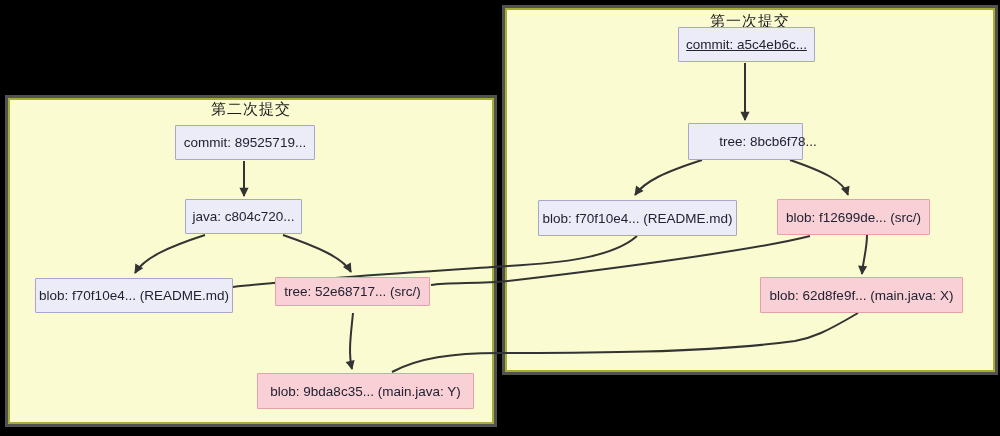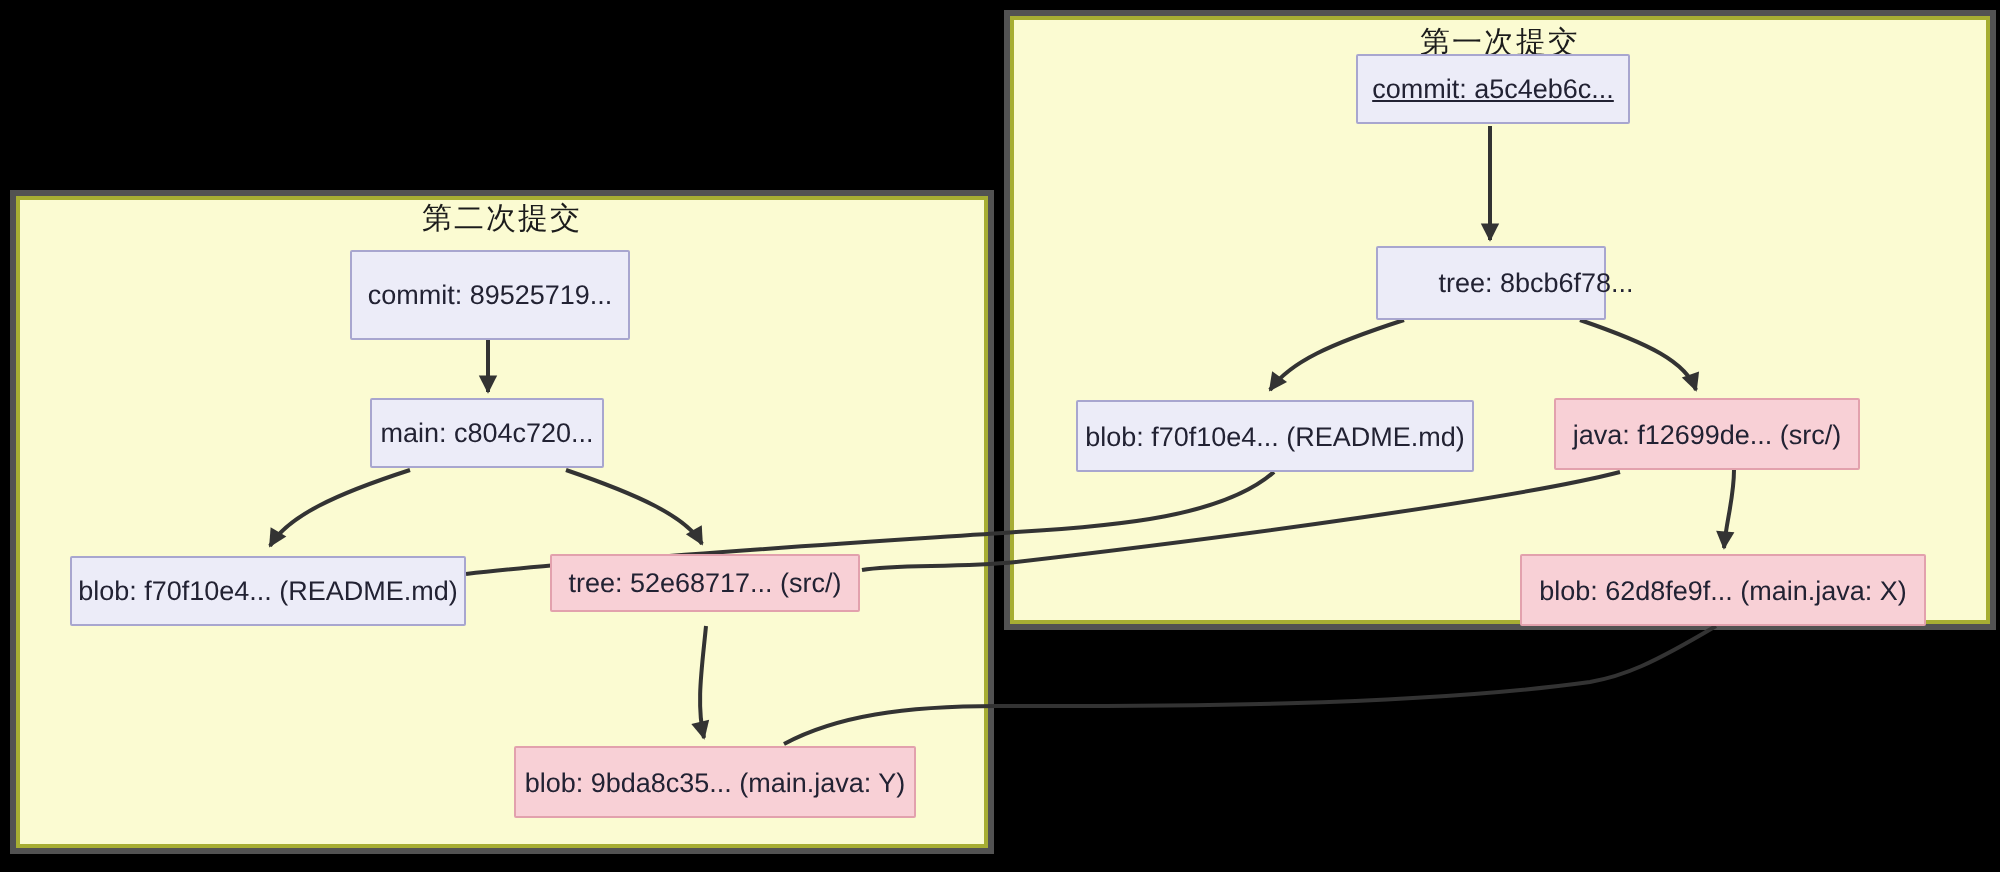--- a/index.html
+++ b/index.html
@@ -46,21 +46,21 @@
 </style>
 </head>
 <body>
 
 <div class="stage">
 
   <div class="subgraph" style="left:8px;top:98px;width:486px;height:326px;">
     <div class="sg-title">第二次提交</div>
   </div>
 
-  <div class="subgraph" style="left:505px;top:8px;width:490px;height:304px;">
+  <div class="subgraph" style="left:505px;top:8px;width:490px;height:364px;">
     <div class="sg-title" style="padding-top:2px;">第一次提交</div>
   </div>
 
   <svg class="edges" width="1000" height="436" viewBox="0 0 1000 436">
     <defs>
       <marker id="arrow" viewBox="0 0 12 12" refX="10" refY="6" markerWidth="11" markerHeight="11" markerUnits="userSpaceOnUse" orient="auto">
         <path d="M1,1 L11,6 L1,11 z" fill="#333333"></path>
       </marker>
     </defs>
     <g fill="none" stroke="#333333" stroke-width="2">
@@ -77,22 +77,22 @@
 
       <path d="M637,236 C612,258 560,263 508,266 C450,270 300,279 233,287"></path>
       <path d="M810,236 C760,249 620,268 508,281 C478,284 448,282 431,285"></path>
       <path d="M858,313 C826,332 812,338 795,341 C700,354 560,353 499,353 C452,353 418,358 392,372"></path>
     </g>
   </svg>
 
   <div class="node lav" style="left:678px;top:27px;width:137px;height:35px;text-decoration:underline;">commit: a5c4eb6c...</div>
   <div class="node lav" style="left:688px;top:123px;width:115px;height:37px;padding-left:45px;">tree: 8bcb6f78...</div>
   <div class="node lav" style="left:538px;top:200px;width:199px;height:36px;">blob: f70f10e4... (README.md)</div>
-  <div class="node pink" style="left:777px;top:199px;width:153px;height:36px;">java: f12699de... (src/)</div>
+  <div class="node pink" style="left:777px;top:199px;width:153px;height:36px;">blob: f12699de... (src/)</div>
   <div class="node pink" style="left:760px;top:277px;width:203px;height:36px;">blob: 62d8fe9f... (main.java: X)</div>
 
-  <div class="node lav" style="left:175px;top:125px;width:140px;height:45px;">commit: 89525719...</div>
-  <div class="node lav" style="left:185px;top:199px;width:117px;height:35px;">main: c804c720...</div>
+  <div class="node lav" style="left:175px;top:125px;width:140px;height:35px;">commit: 89525719...</div>
+  <div class="node lav" style="left:185px;top:199px;width:117px;height:35px;">java: c804c720...</div>
   <div class="node lav" style="left:35px;top:278px;width:198px;height:35px;">blob: f70f10e4... (README.md)</div>
   <div class="node pink" style="left:275px;top:277px;width:155px;height:29px;">tree: 52e68717... (src/)</div>
-  <div class="node pink" style="left:257px;top:373px;width:201px;height:36px;">blob: 9bda8c35... (main.java: Y)</div>
+  <div class="node pink" style="left:257px;top:373px;width:217px;height:36px;">blob: 9bda8c35... (main.java: Y)</div>
 
 </div>
 
 </body></html>

